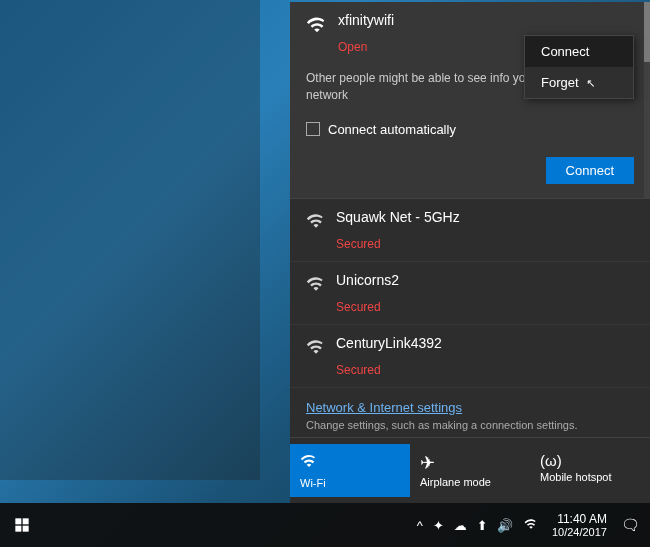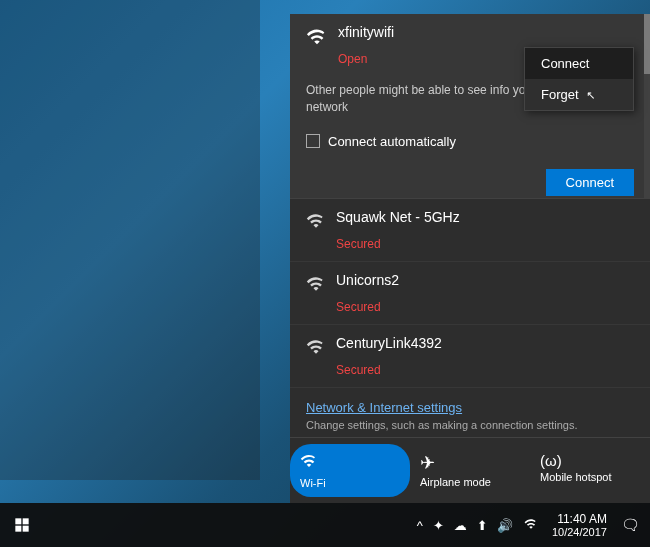--- a/index.html
+++ b/index.html
@@ -99,21 +99,21 @@
       cursor: pointer;
       display: flex;
       align-items: flex-start;
       gap: 10px;
       border-bottom: 1px solid rgba(255,255,255,0.05);
     }
 
     .network-item.expanded {
       background: rgba(255,255,255,0.05);
       flex-direction: column;
-      padding-bottom: 2px;
+      padding-bottom: 14px;
     }
 
     .network-item-header {
       display: flex;
       align-items: flex-start;
       gap: 10px;
       width: 100%;
     }
 
     .wifi-icon {
@@ -210,21 +210,20 @@
 
     .quick-tile {
       flex: 1;
       padding: 8px 10px;
       cursor: pointer;
       text-align: left;
     }
 
     .quick-tile.active {
       background: #0078d4;
-      border-radius: 21px;
     }
 
     .quick-tile-icon {
       font-size: 18px;
       margin-bottom: 2px;
     }
 
     .quick-tile-label {
       font-size: 11px;
       color: white;

